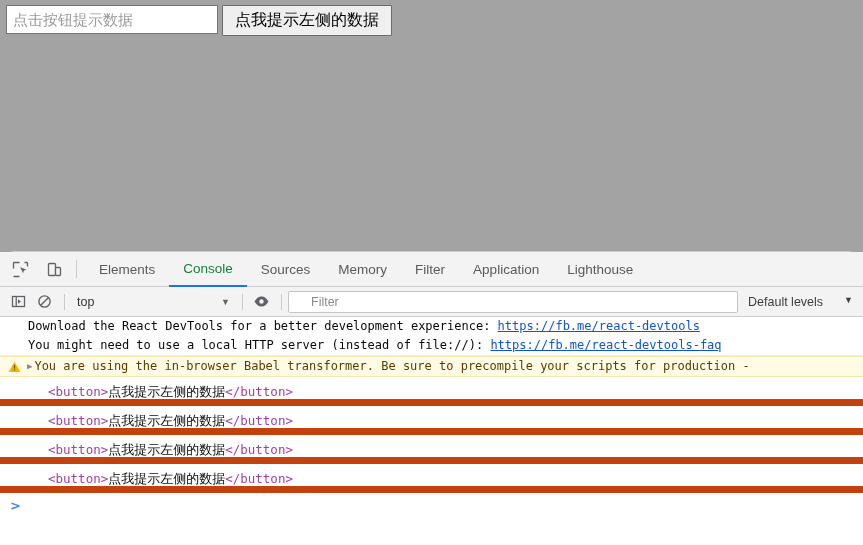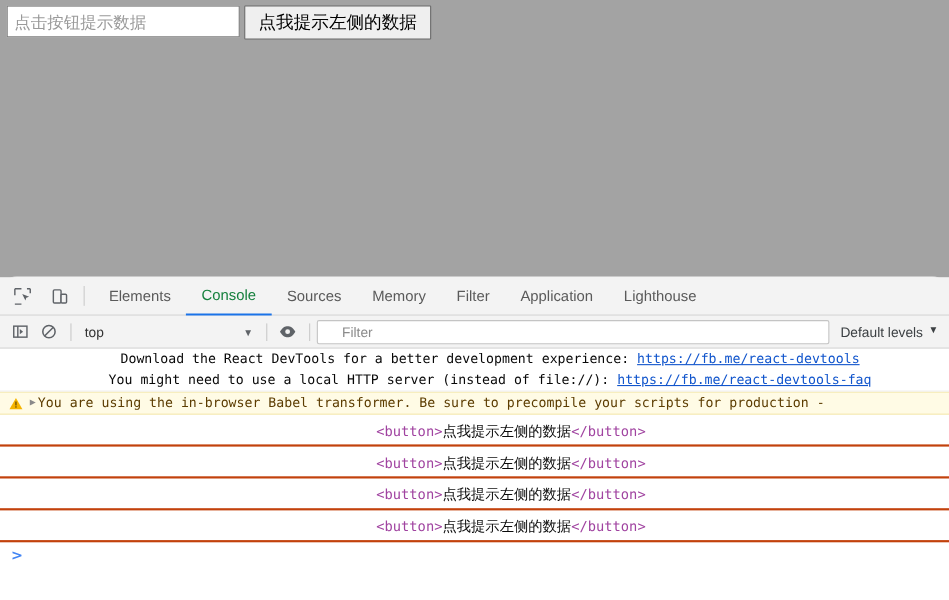--- a/index.html
+++ b/index.html
@@ -107,35 +107,34 @@
     background: #fff;
     font-size: 12.5px;
     color: #0f766e;
     padding: 0 22px;
     outline: none;
     border-radius: 2px;
     font-family: "Liberation Sans", sans-serif;
   }
   .filter-input::placeholder { color: #8b8b8b; }
   .levels {
-    display: flex; align-items: flex-start; gap: 5px;
+    display: flex; align-items: flex-start; gap: 21px;
     margin-left: 10px; margin-right: 4px;
     color: #3c4043; font-size: 12.5px;
     cursor: default; white-space: nowrap;
   }
   .levels .caret { font-size: 9px; color: #3c4043; }
 
   
   .console-body {
     position: relative;
     height: 209px;
     background: #fff;
     overflow: hidden;
     font-family: "DejaVu Sans Mono", monospace;
-    text-align: center;
   }
   .msg {
     position: relative;
     border-bottom: 1px solid #f0f0f0;
     font-size: 12px;
     line-height: 19px;
     color: #080808;
     padding: 0 0 0 12px;
     white-space: nowrap;
     overflow: hidden;
@@ -155,22 +154,22 @@
     line-height: 21px;
   }
   .warn-icon { margin-right: 6px; display: flex; align-items: center; }
   .warn-arrow {
     color: #8a8a8a; font-size: 9px; margin-right: 2px;
     display: inline-block;
   }
 
   .msg-el {
     height: 29px; line-height: 29px;
-    padding-left: 66px;
-    border-bottom: 2px solid #c2410c;
+    padding-left: 48px;
+    border-bottom: 7px solid #c2410c;
     font-size: 12.5px;
   }
   .tag { color: #a043a0; }
   .el-text { color: #0b0b0b; font-family: "DejaVu Sans", sans-serif; font-size: 13px; }
 
   .prompt-row {
     display: flex; align-items: center;
     height: 24px;
     padding-left: 10px;
   }

